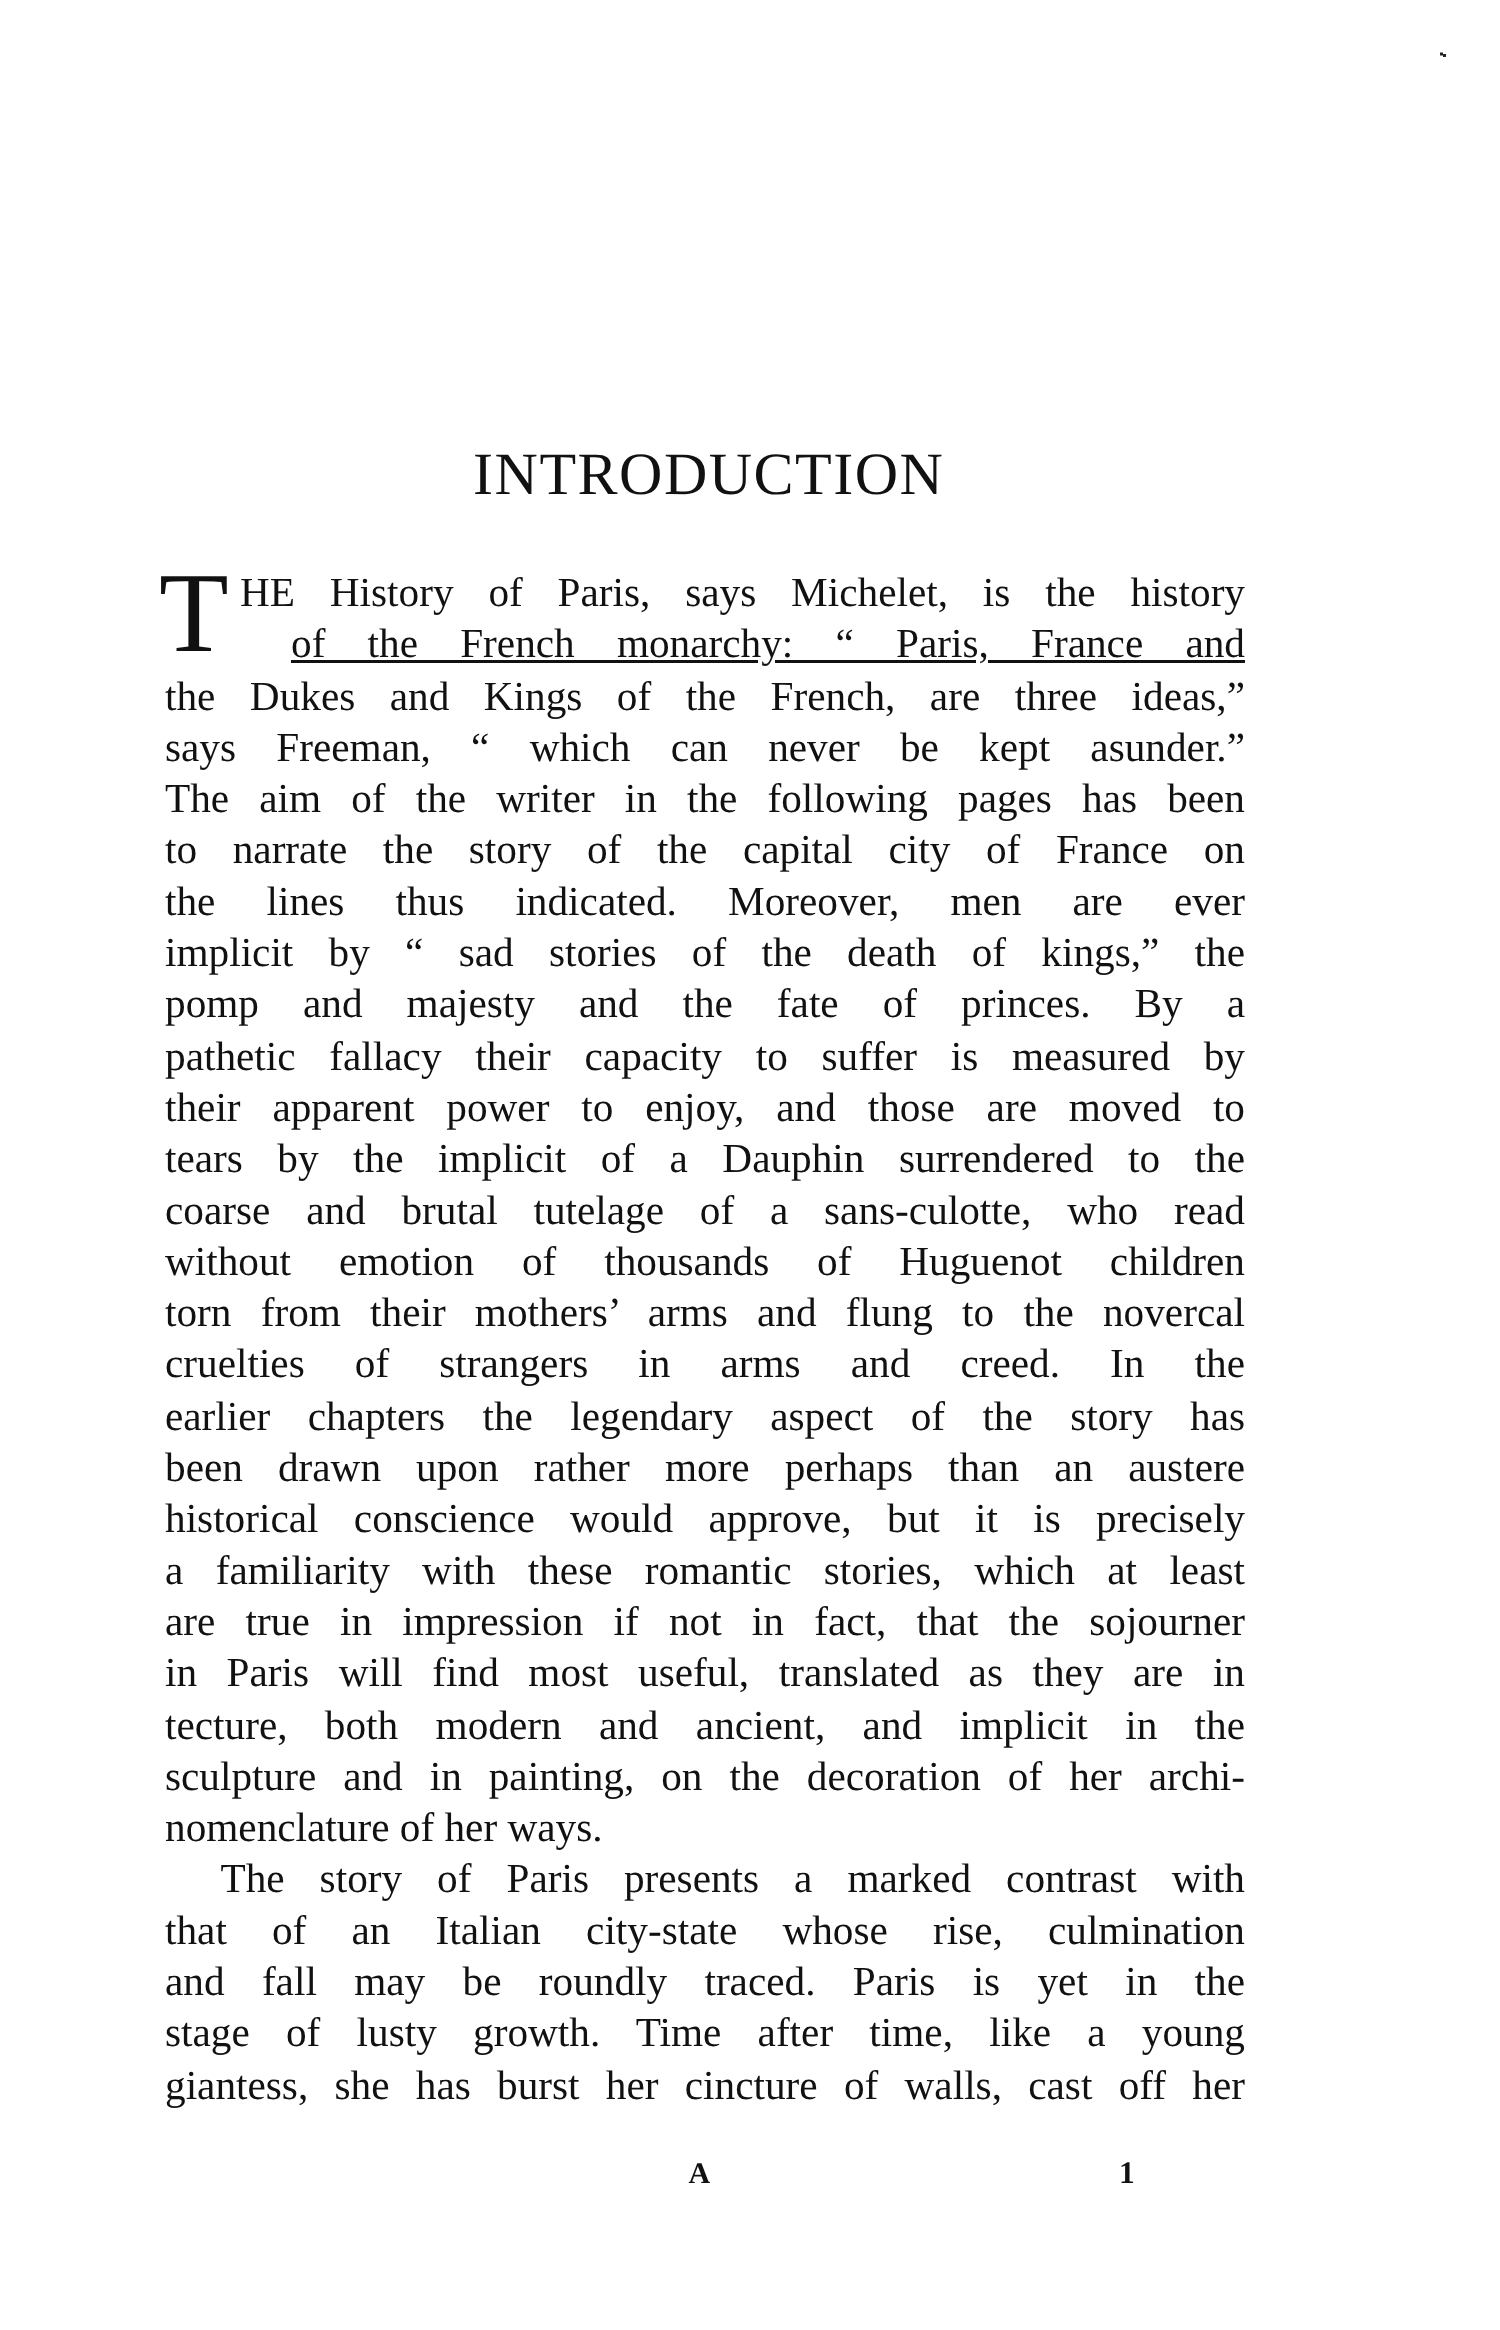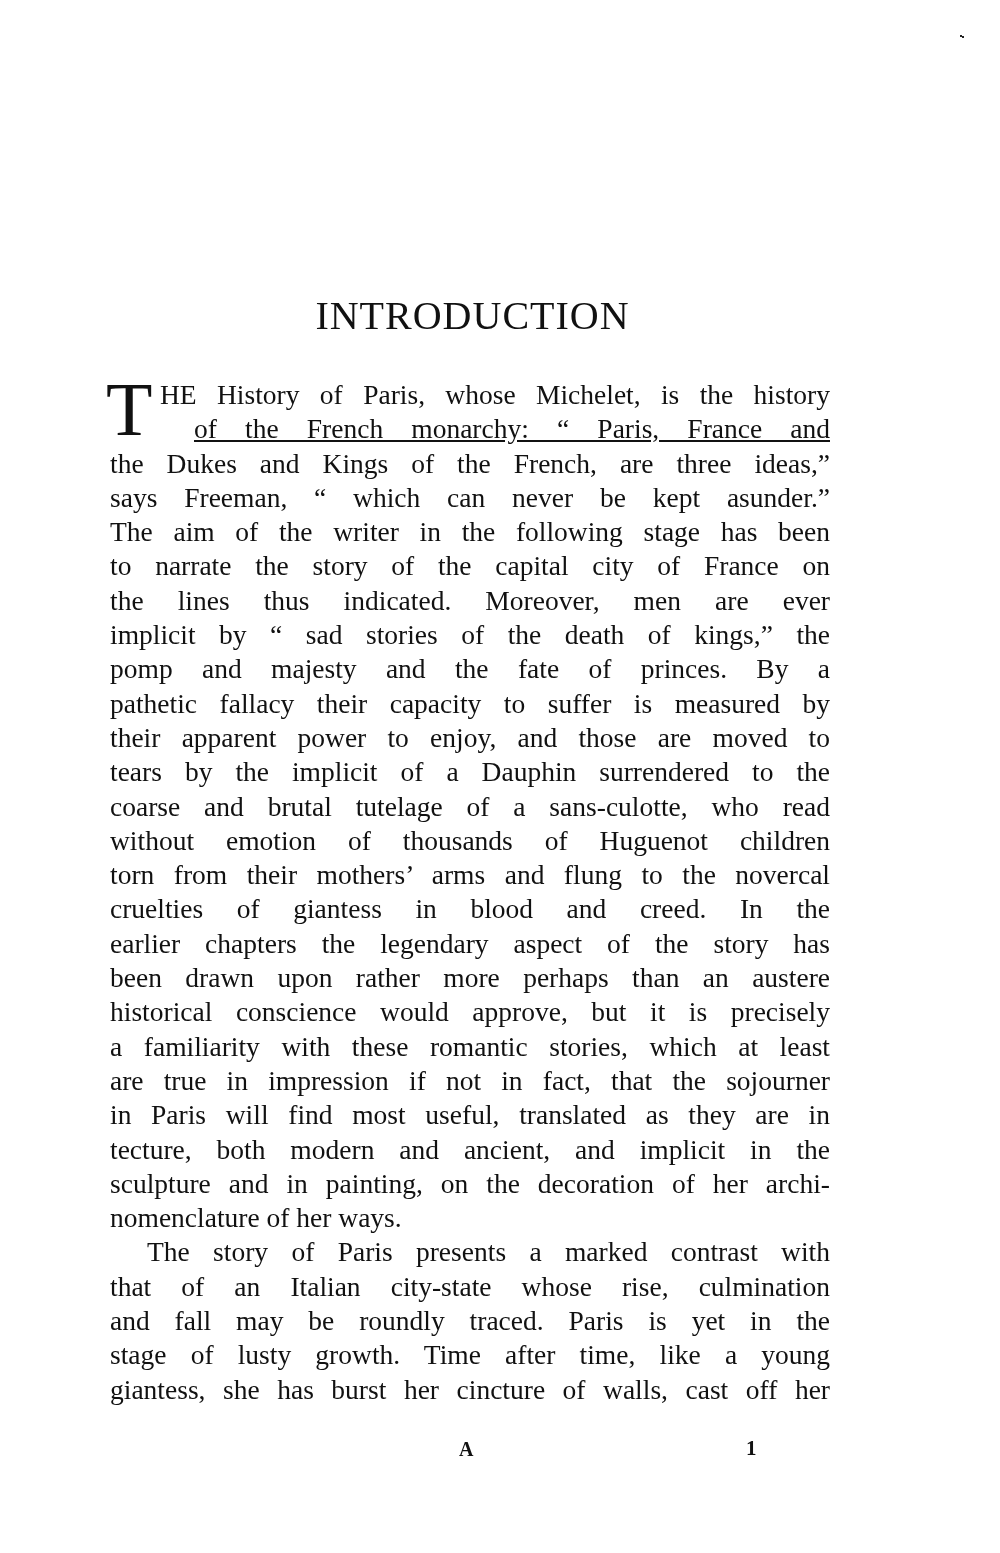--- a/index.html
+++ b/index.html
@@ -95,37 +95,37 @@
 
   <span class="speck" style="left:960px; top:35px;"></span>
   <span class="speck" style="left:962px; top:36px;"></span>
 
   <h1 class="heading">INTRODUCTION</h1>
 
   <div class="body-text">
     <div>
       <span class="line dropcap-line">
         <span class="dropcap">T</span>
-        <span>HE History of Paris, whose Michelet, is the history</span>
+        <span>HE History of Paris, says Michelet, is the history</span>
       </span>
       <span class="line dc-indent">of the French monarchy: “ Paris, France and</span>
       <span class="line">the Dukes and Kings of the French, are three ideas,”</span>
       <span class="line">says Freeman, “ which can never be kept asunder.”</span>
-      <span class="line">The aim of the writer in the following stage has been</span>
+      <span class="line">The aim of the writer in the following pages has been</span>
       <span class="line">to narrate the story of the capital city of France on</span>
       <span class="line">the lines thus indicated.  Moreover, men are ever</span>
       <span class="line">implicit by “ sad stories of the death of kings,” the</span>
       <span class="line">pomp and majesty and the fate of princes.  By a</span>
       <span class="line">pathetic fallacy their capacity to suffer is measured by</span>
       <span class="line">their apparent power to enjoy, and those are moved to</span>
       <span class="line">tears by the implicit of a Dauphin surrendered to the</span>
       <span class="line">coarse and brutal tutelage of a sans-culotte, who read</span>
       <span class="line">without emotion of thousands of Huguenot children</span>
       <span class="line">torn from their mothers’ arms and flung to the novercal</span>
-      <span class="line">cruelties of giantess in blood and creed.  In the</span>
+      <span class="line">cruelties of strangers in arms and creed.  In the</span>
       <span class="line">earlier chapters the legendary aspect of the story has</span>
       <span class="line">been drawn upon rather more perhaps than an austere</span>
       <span class="line">historical conscience would approve, but it is precisely</span>
       <span class="line">a familiarity with these romantic stories, which at least</span>
       <span class="line">are true in impression if not in fact, that the sojourner</span>
       <span class="line">in Paris will find most useful, translated as they are in</span>
       <span class="line">tecture, both modern and ancient, and implicit in the</span>
       <span class="line">sculpture and in painting, on the decoration of her archi-</span>
       <span class="line last">nomenclature of her ways.</span>
     </div>

